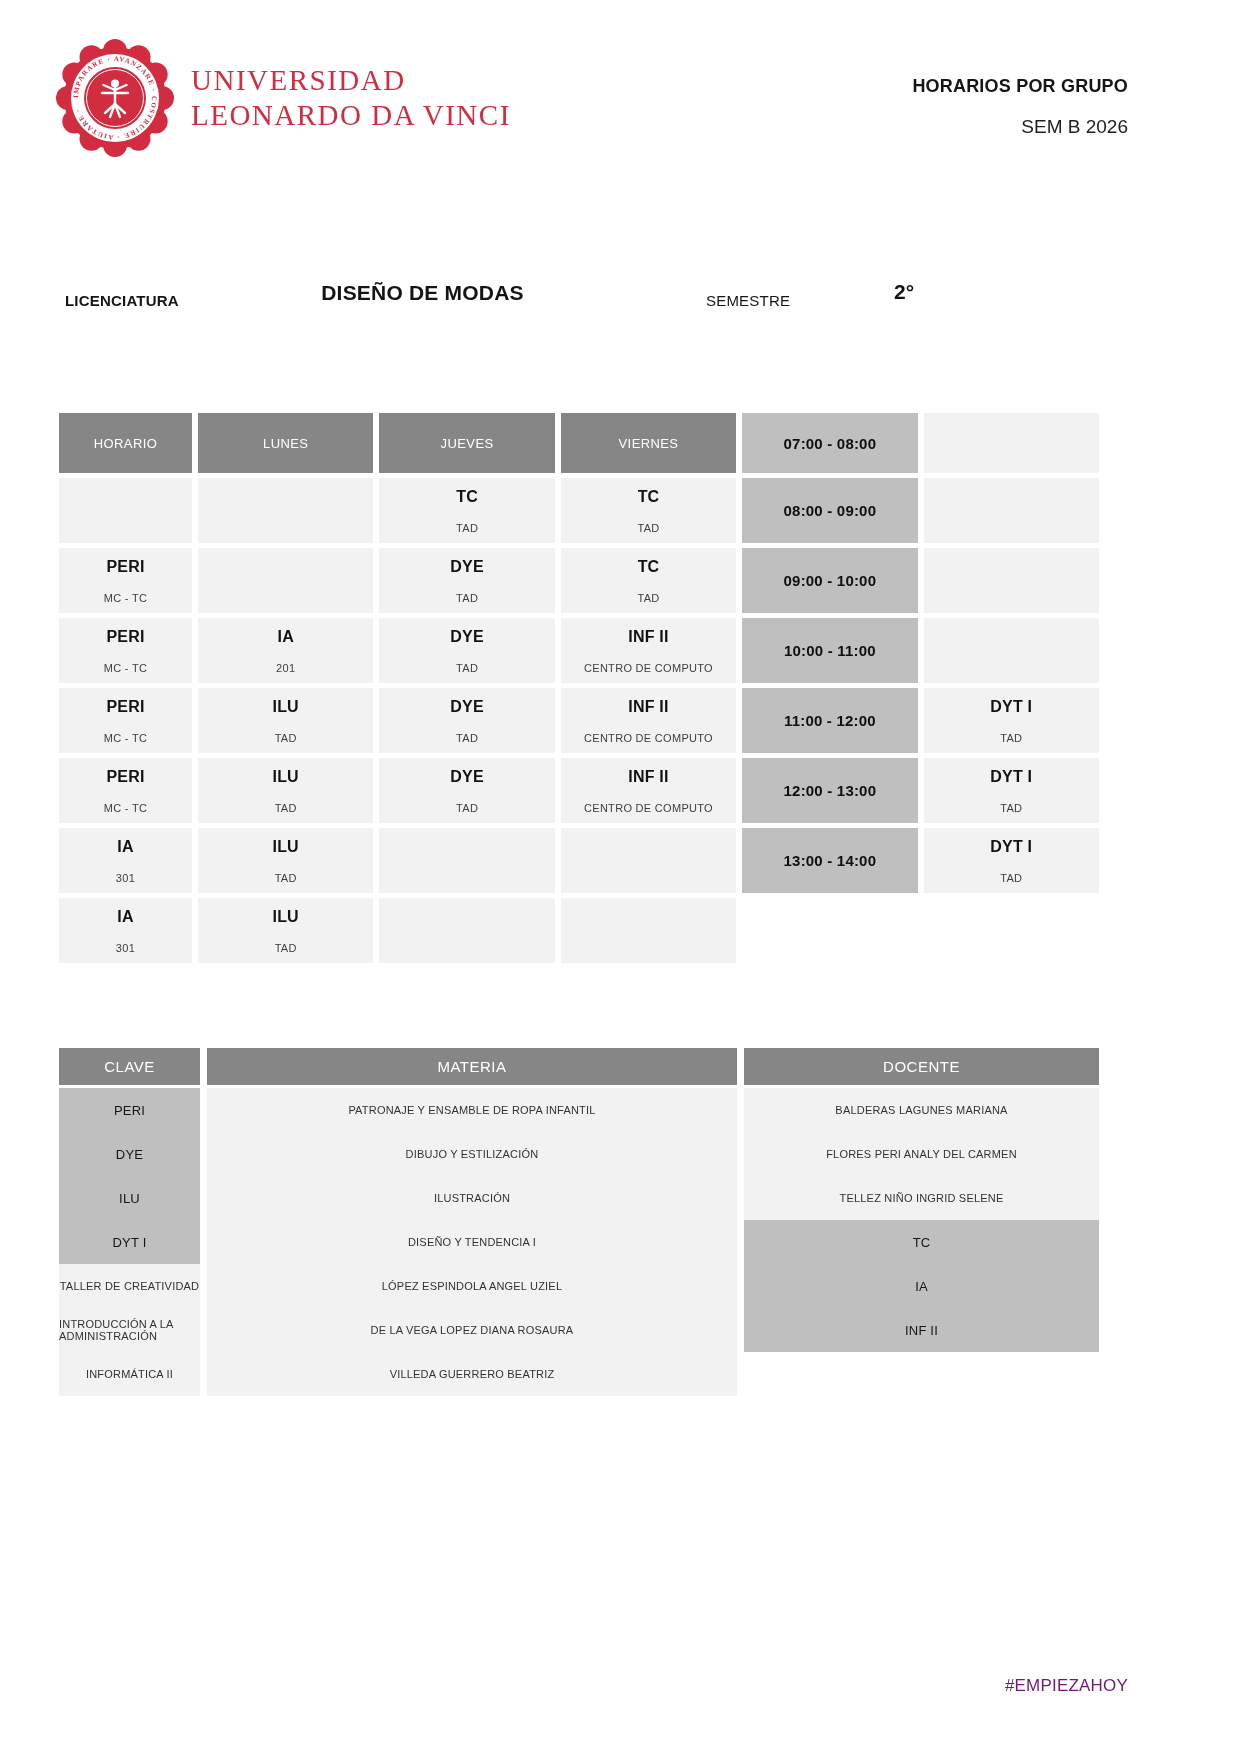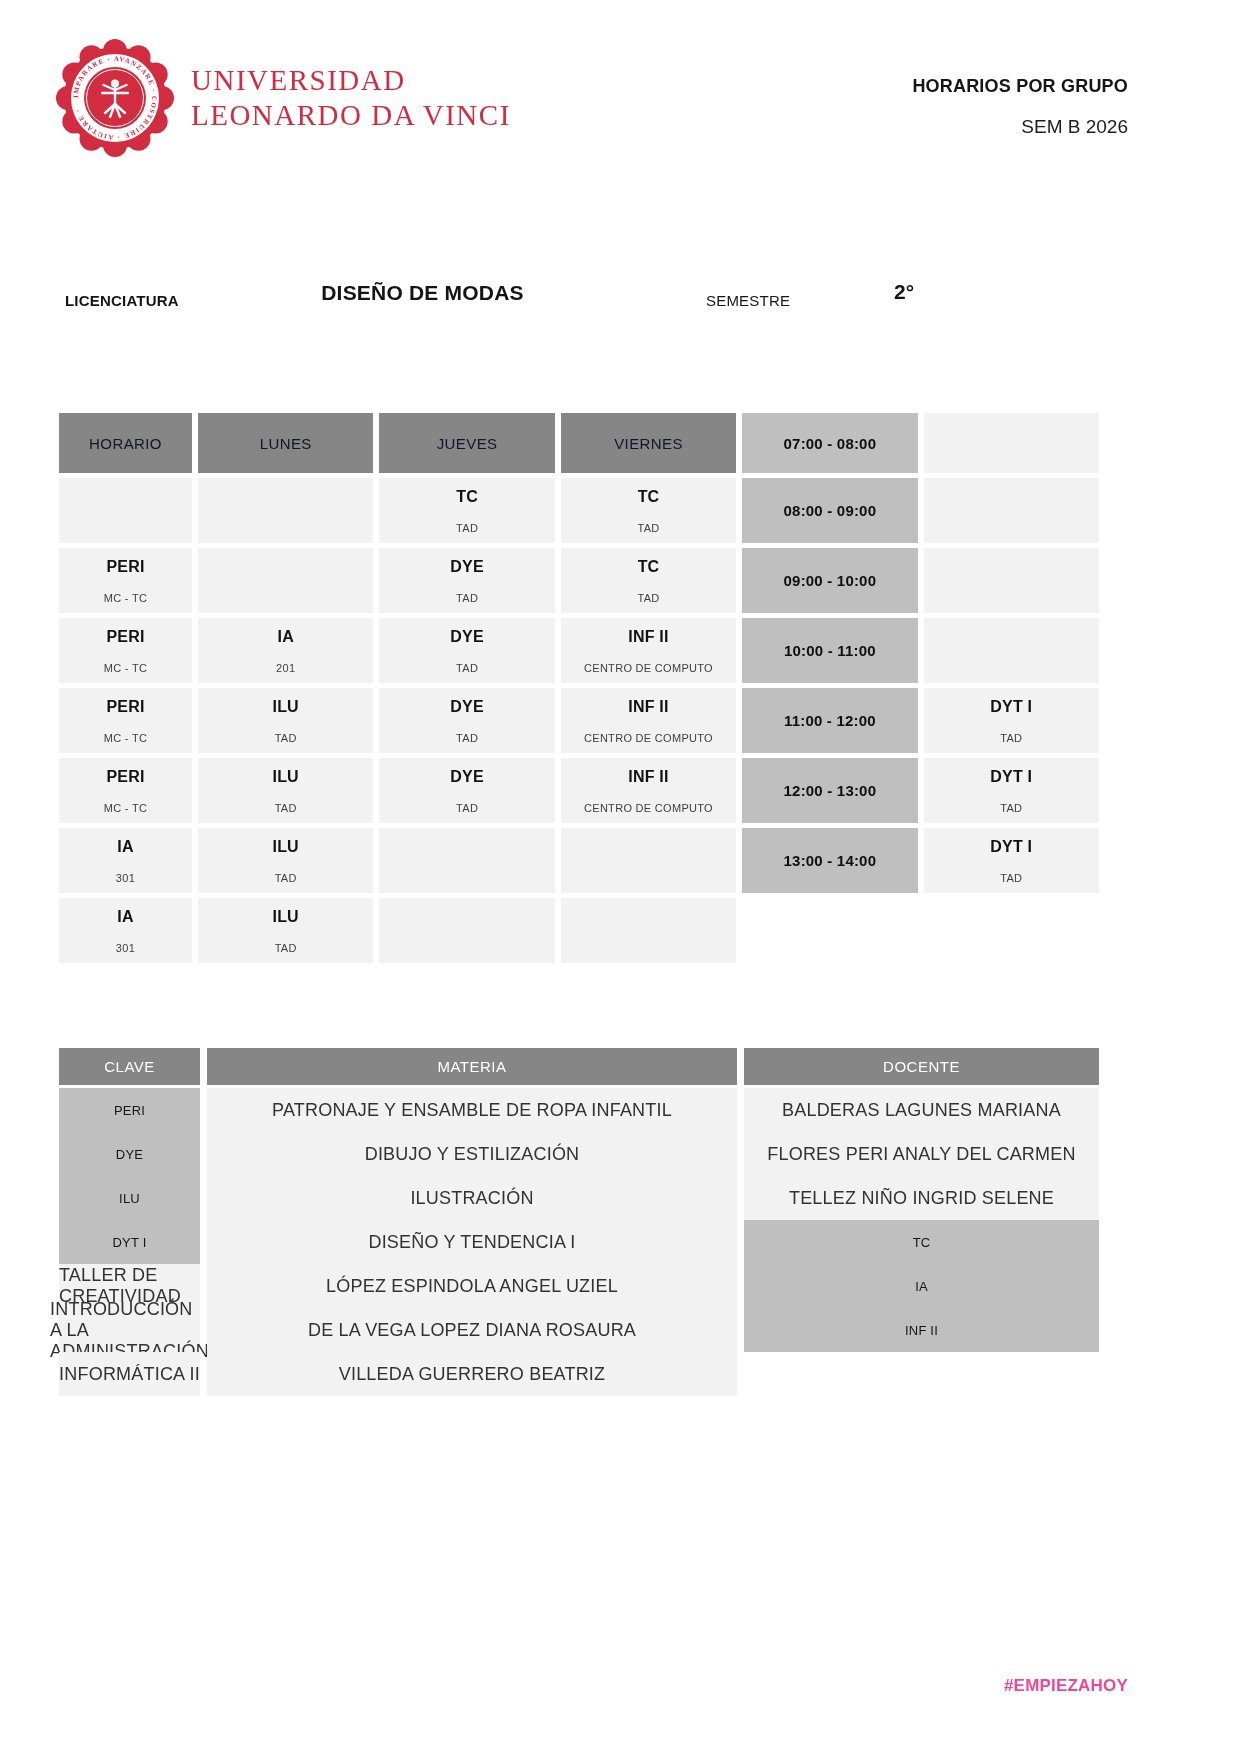--- a/index.html
+++ b/index.html
@@ -24,36 +24,36 @@
   
   .lbl{position:absolute;font-size:15px;color:#151515;letter-spacing:.2px;}
   .lic-label{left:65px;top:292px;font-weight:bold;}
   .lic-value{position:absolute;left:240px;top:281px;width:365px;text-align:center;font-size:21px;font-weight:700;letter-spacing:.2px;}
   .sem-label{left:706px;top:292px;}
   .sem-value{position:absolute;left:879px;top:280px;width:50px;text-align:center;font-size:21px;font-weight:700;}
 
   
   .schedule-grid{position:absolute;left:59px;top:413px;width:1040px;display:grid;
     grid-template-columns:133px repeat(5,1fr);grid-template-rows:60px repeat(7,65px);gap:5px 6px;}
-  .sch-th{background:var(--hdr-gray);color:#0f172a;display:flex;align-items:center;justify-content:center;font-size:15px;letter-spacing:.4px;text-align:center;}
+  .sch-th{background:var(--hdr-gray);color:#ffffff;display:flex;align-items:center;justify-content:center;font-size:13px;letter-spacing:.4px;text-align:center;}
   .sch-time{background:var(--time-gray);color:#0f0f0f;font-weight:700;font-size:15px;display:flex;align-items:center;justify-content:center;letter-spacing:.2px;}
   .sch-cell{background:var(--cell-gray);display:flex;flex-direction:column;align-items:center;justify-content:space-between;padding:10px 2px 9px;}
   .sch-code{font-weight:700;font-size:16px;color:#121212;letter-spacing:.2px;}
   .sch-room{font-size:11px;color:#3e3e3e;letter-spacing:.3px;}
 
   
   .courses-header{position:absolute;left:59px;top:1048px;width:1152px;height:37px;display:grid;
     grid-template-columns:141px 530px 355px;column-gap:7px;}
   .crs-th{background:var(--hdr-gray);color:#fff;display:flex;align-items:center;justify-content:center;font-size:15px;letter-spacing:.5px;}
   .courses-body{position:absolute;left:59px;top:1088px;width:1040px;display:grid;
     grid-template-columns:141px 530px 355px;column-gap:7px;grid-auto-rows:44px;}
   .crs-clave{background:var(--time-gray);display:flex;align-items:center;justify-content:center;font-size:13px;color:#161616;letter-spacing:.2px;}
-  .crs-materia,.crs-docente{background:var(--cell-gray);display:flex;align-items:center;justify-content:center;font-size:18px;color:#323232;letter-spacing:.2px;}
-
-  .hashtag{position:absolute;right:112px;top:1676px;font-size:17px;font-weight:700;color:#ec4899;letter-spacing:.2px;}
+  .crs-materia,.crs-docente{background:var(--cell-gray);display:flex;align-items:center;justify-content:center;font-size:11px;color:#323232;letter-spacing:.2px;}
+
+  .hashtag{position:absolute;right:112px;top:1676px;font-size:17px;font-weight:400;color:#701a75;letter-spacing:.2px;}
 </style>
 </head>
 <body>
 
 <div class="logo-wrap">
   <svg width="120" height="120" viewBox="0 0 120 120">
     <g fill="#d22c41">
       <circle cx="107" cy="60" r="12"></circle>
         <circle cx="100.7" cy="83.5" r="12"></circle>
       <circle cx="83.5" cy="100.7" r="12"></circle>

